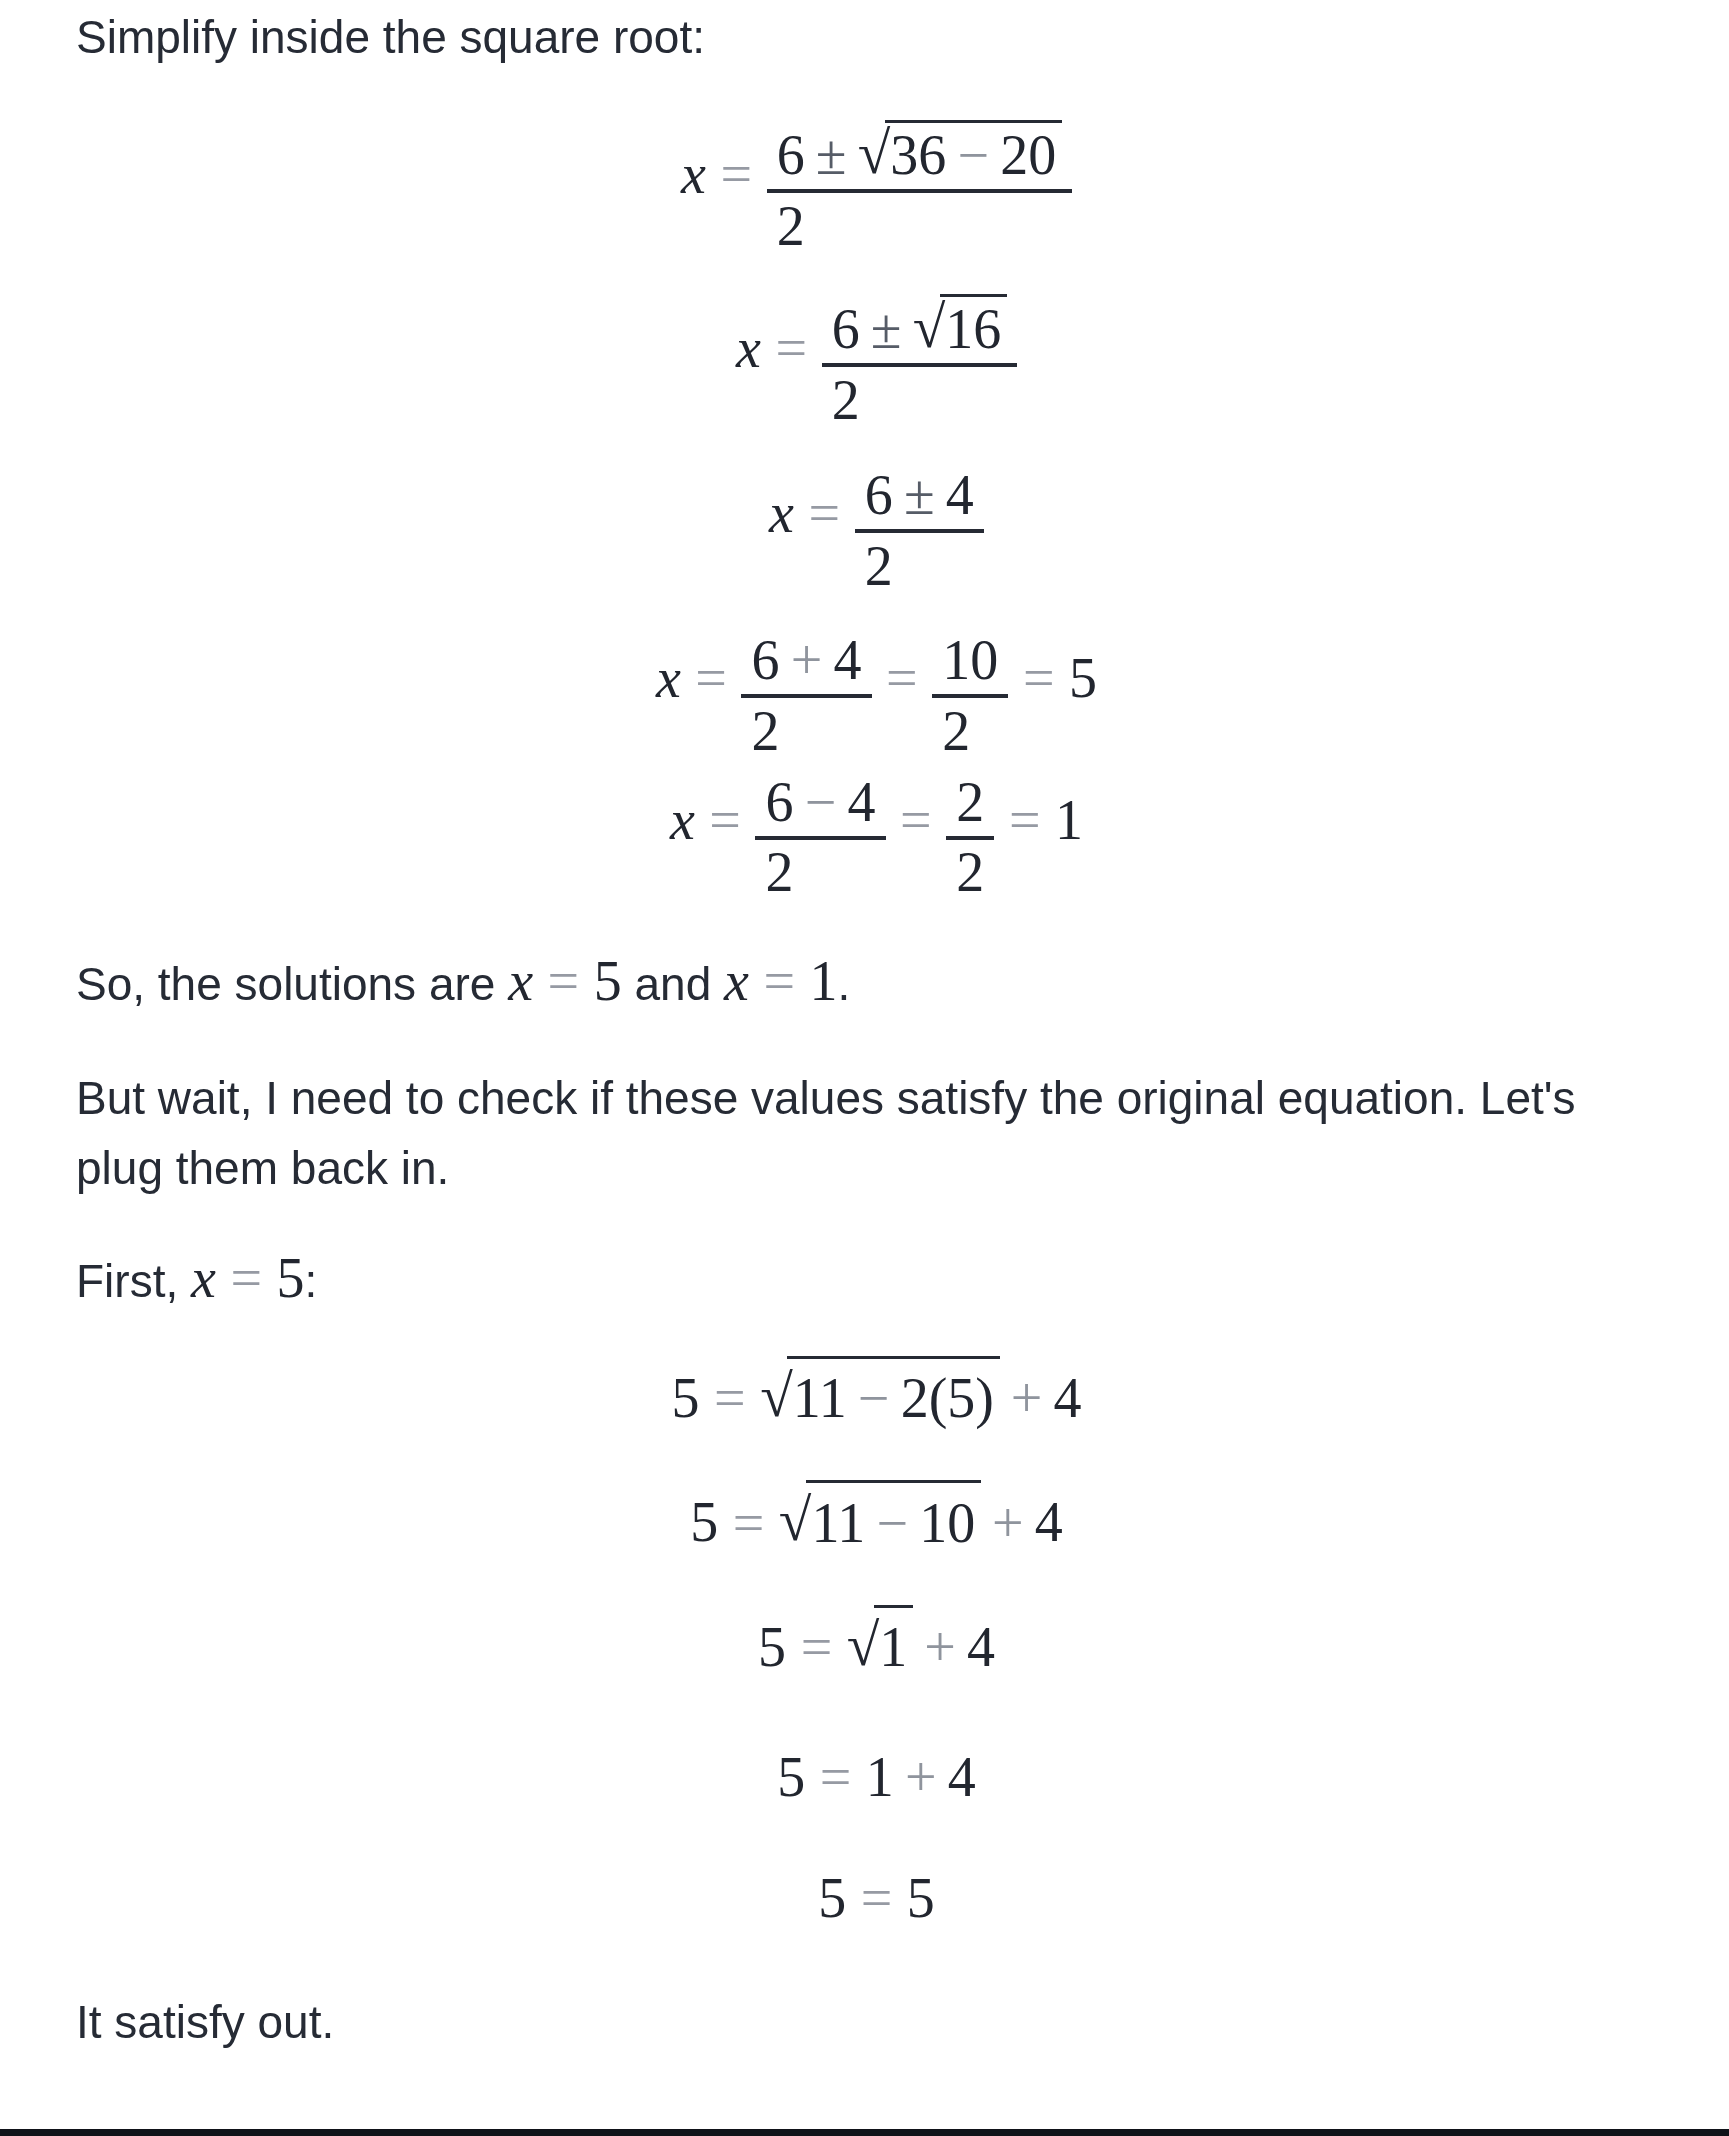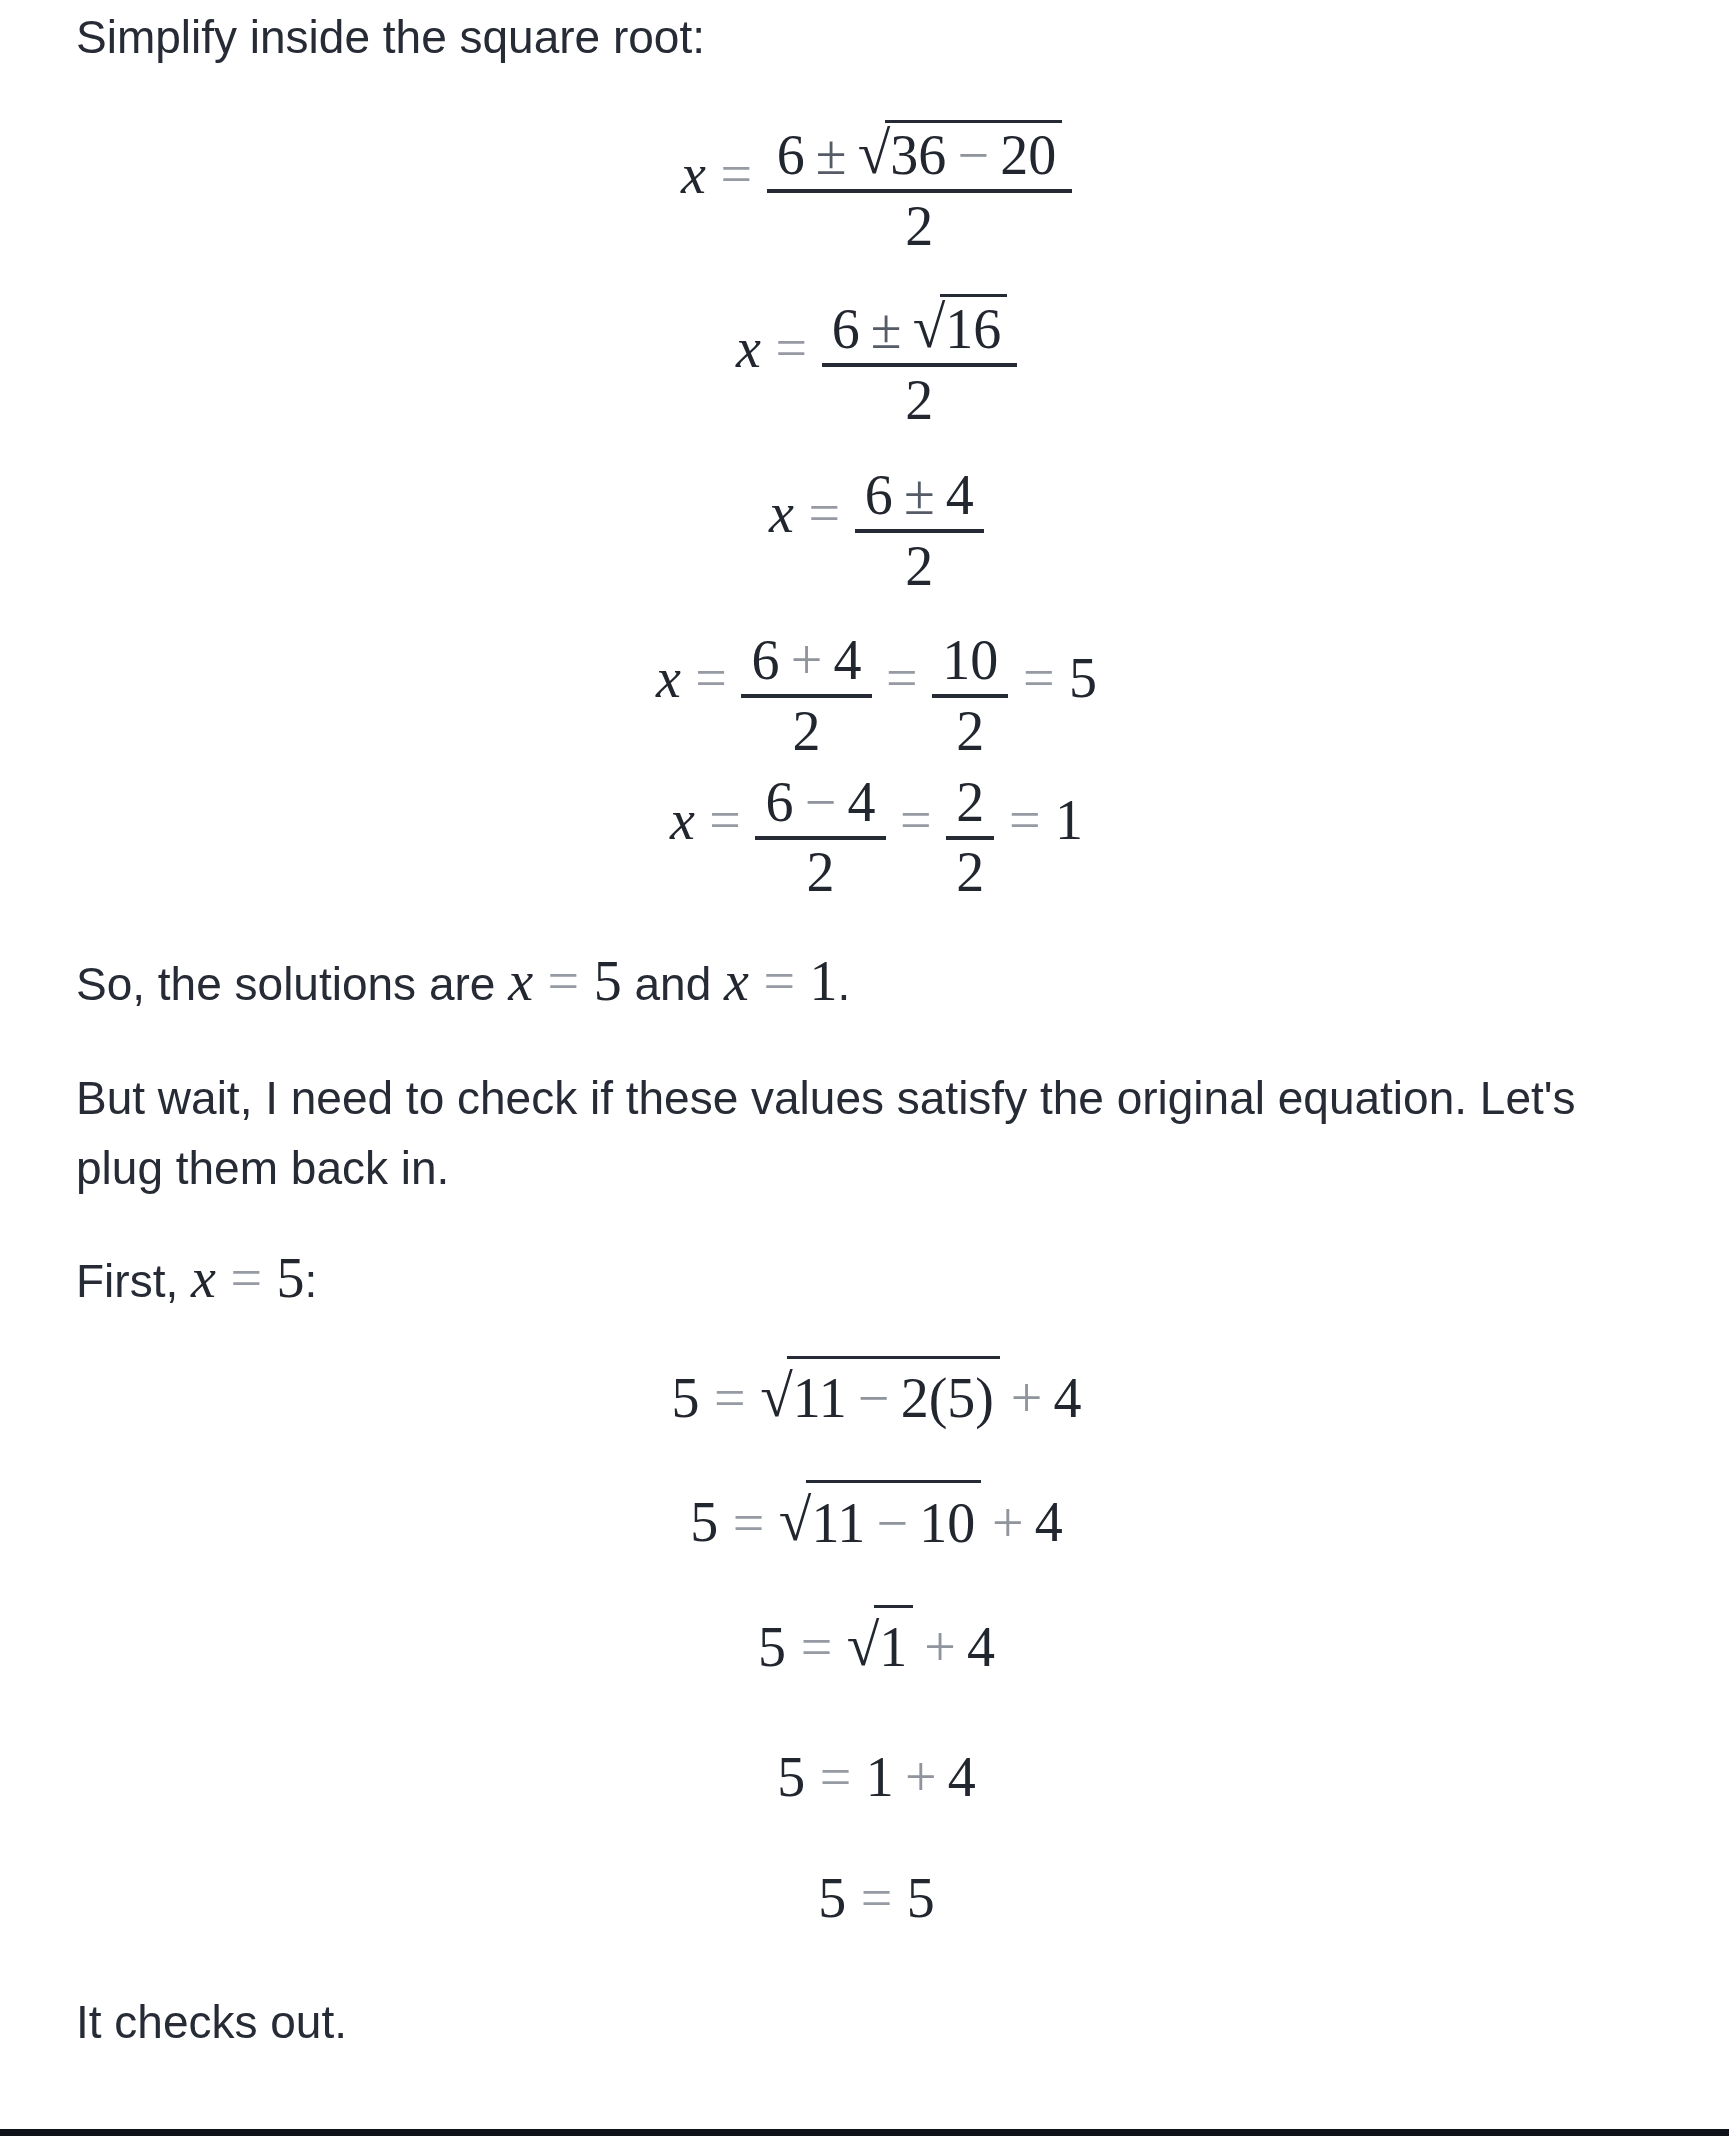--- a/index.html
+++ b/index.html
@@ -34,21 +34,21 @@
     font-family: "Liberation Serif", serif;
     font-size: 56px;
     line-height: 1.3;
     color: #22262f;
     text-align: center;
     white-space: nowrap;
   }
   .frac {
     display: inline-block;
     vertical-align: -0.94em;
-    text-align: center;
+    text-align: left;
     line-height: 1.05;
   }
   .frac .num { display: block; padding: 0 0.18em 0.07em; }
   .frac .den { display: block; border-top: 0.072em solid #262a34; padding: 0.07em 0.18em 0; }
   .sqrt { display: inline-block; white-space: nowrap; }
   .rad  { display: inline-block; font-size: 1.06em; position: relative; top: -0.02em; }
   .vinc {
     display: inline-block;
     border-top: 0.068em solid #262a34;
     padding: 0.055em 0.10em 0 0.10em;
@@ -95,17 +95,17 @@
   <div class="math" style="margin-top:40px"><span>5</span><span class="rel">=</span><span class="sqrt"><span class="rad">√</span><span class="vinc"><span>11</span><span class="bin">−</span><span>2(5)</span></span></span><span class="bin">+</span><span>4</span></div>
 
   <div class="math" style="margin-top:44px"><span>5</span><span class="rel">=</span><span class="sqrt"><span class="rad">√</span><span class="vinc"><span>11</span><span class="bin">−</span><span>10</span></span></span><span class="bin">+</span><span>4</span></div>
 
   <div class="math" style="margin-top:44px"><span>5</span><span class="rel">=</span><span class="sqrt"><span class="rad">√</span><span class="vinc"><span>1</span></span></span><span class="bin">+</span><span>4</span></div>
 
   <div class="math" style="margin-top:56px"><span>5</span><span class="rel">=</span><span>1</span><span class="bin">+</span><span>4</span></div>
 
   <div class="math" style="margin-top:48px"><span>5</span><span class="rel">=</span><span>5</span></div>
 
-  <p class="txt" style="margin-top:52px"><span>It checks out.</span></p>
+  <p class="txt" style="margin-top:52px"><span>It satisfy out.</span></p>
 
 </div>
 
 <div class="bottom-bar"></div>
 
 </body></html>

